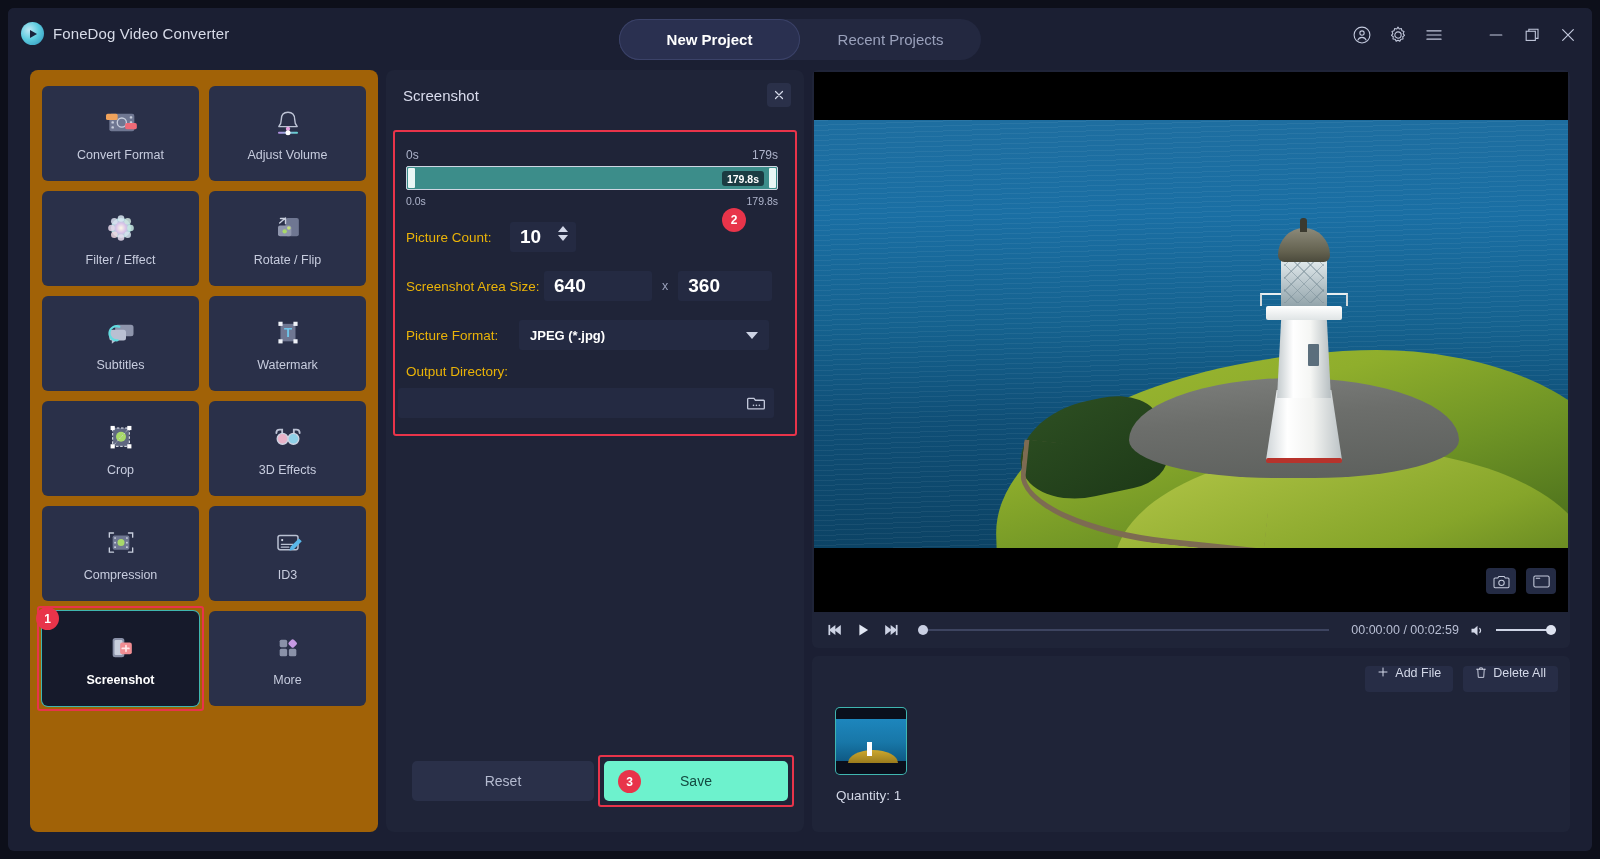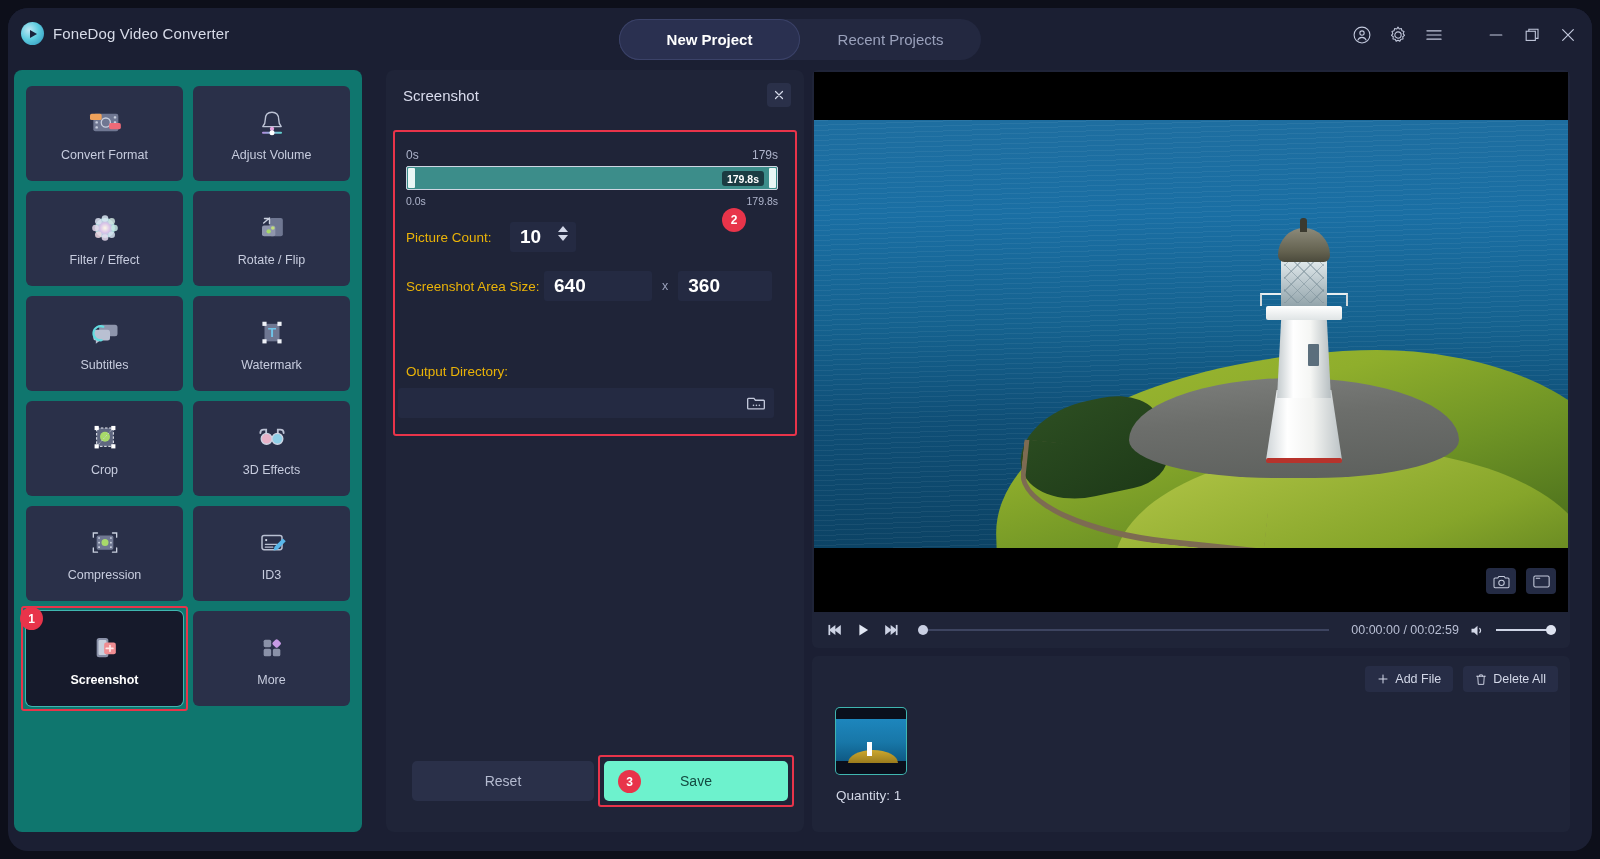--- a/index.html
+++ b/index.html
@@ -6,21 +6,21 @@
   html, body {
     width: 1600px; height: 859px;
     background: #0d0f1a;
     font-family: "Liberation Sans", sans-serif;
     overflow: hidden;
   }
   .app {
     position: absolute; left: 8px; top: 8px;
     width: 1584px; height: 843px;
     background: #1b1f33;
-    border-radius: 20px;
+    border-radius: 6px;
     overflow: hidden;
   }
 
   
   .titlebar {
     position: absolute; left: 0; top: 0; width: 100%; height: 54px;
     background: #1b1f33;
   }
   .brand {
     position: absolute; left: 13px; top: 14px;
@@ -59,23 +59,23 @@
   }
   .win-icons {
     position: absolute; right: 14px; top: 17px;
     display: flex; align-items: center; gap: 16px;
   }
   .wi { width: 20px; height: 20px; cursor: pointer; display:block; }
   .wi-sep { width: 10px; }
 
   
   .sidebar {
-    position: absolute; left: 6px; top: 62px;
+    position: absolute; left: 22px; top: 62px;
     width: 348px; height: 762px;
-    background: #0f766e;
+    background: #a16207;
     border-radius: 8px;
     padding: 16px 12px;
   }
   .tool-grid {
     display: grid; grid-template-columns: 1fr 1fr;
     gap: 10px;
   }
   .tool {
     position: relative;
     height: 95px; border-radius: 6px;
@@ -366,21 +366,21 @@
     background: #1f2438;
     border-radius: 6px;
   }
   .fl-actions {
     position: absolute; right: 12px; top: 10px;
     display: flex; gap: 10px;
   }
   .fl-btn {
     height: 26px; border-radius: 4px; background: #272d46;
     color: #d3d8e8; font-size: 12.5px;
-    display: flex; align-items: center; gap: 6px;
+    display: flex; align-items: flex-start; gap: 6px;
     padding: 0 12px; cursor: pointer;
   }
   .thumb {
     position: absolute; left: 24px; top: 52px;
     width: 70px; height: 66px;
     border-radius: 4px; overflow: hidden;
     box-shadow: 0 0 0 1px #3fb6b0;
     background: #0a0f1c;
     cursor: pointer;
   }
@@ -661,20 +661,27 @@
       </span>
     </div>
 
     <div class="frow" style="left:20px; top:201px;">
       <span class="flabel" style="width:138px">Screenshot Area Size:</span>
       <input class="finput" style="width: 108px;" value="640">
       <span style="color:#9aa1bb; font-size:12.5px; margin:0 10px;">x</span>
       <input class="finput" style="width: 94px;" value="360">
     </div>
 
+    <div class="frow" style="left:20px; top:250px;">
+      <span class="flabel" style="width:113px">Picture Format:</span>
+      <span class="select-box">
+        <span>JPEG (*.jpg)</span>
+        <span class="caret"></span>
+      </span>
+    </div>
 
     <div class="frow" style="left:20px; top:294px;">
       <span class="flabel">Output Directory:</span>
     </div>
     <div class="dirfield">
       <input class="finput" style="width: 100%; background: transparent; font-weight: normal;" value="">
       <svg class="folder-btn" viewBox="0 0 24 24">
         <path d="M3 6.5h6.5l1.8 2.2H21a1 1 0 011 1v8.3a1 1 0 01-1 1H3a1 1 0 01-1-1V7.5a1 1 0 011-1z" fill="none" stroke="#c2c8da" stroke-width="1.6"></path>
         <g fill="#c2c8da">
             <circle cx="9" cy="14.8" r="1"></circle>

